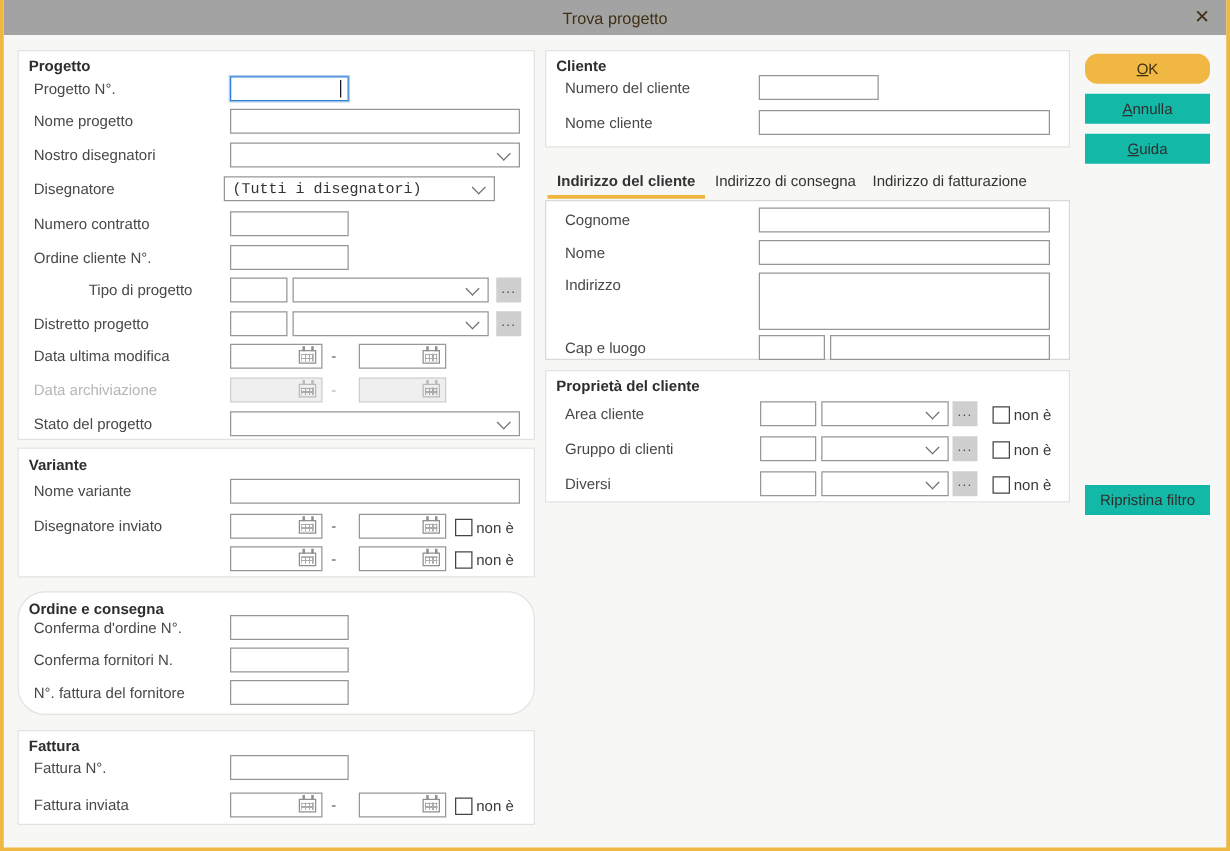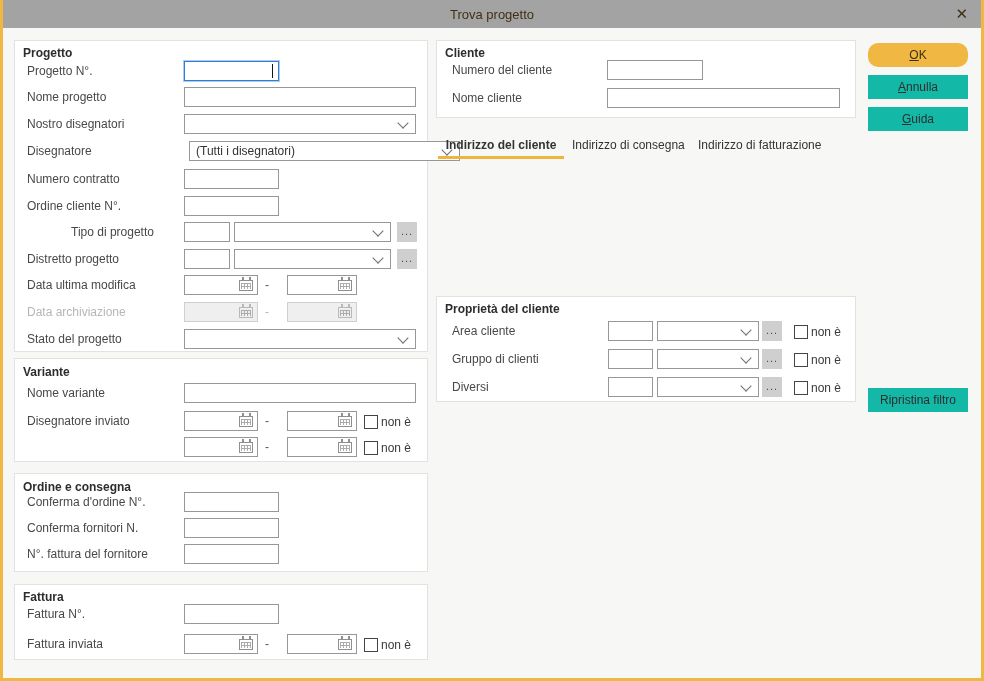--- a/index.html
+++ b/index.html
@@ -64,21 +64,21 @@
 
     <div class="lbl" style="left:12px;top:46px;">Nome progetto</div>
     <div class="fld" style="left:169px;top:46px;width:232px;"></div>
 
     <div class="lbl" style="left:12px;top:73px;">Nostro disegnatori</div>
     <div class="fld dd" style="left:169px;top:73px;width:232px;">
       <span class="chev"></span>
     </div>
 
     <div class="lbl" style="left:12px;top:100px;">Disegnatore</div>
-    <div class="fld dd" style="left:174px;top:100px;width:271px;">
+    <div class="fld dd" style="left:164px;top:100px;width:217px;font-family:Liberation Mono, monospace;">
       <span class="val">(Tutti i disegnatori)</span>
       <span class="chev"></span>
     </div>
 
     <div class="lbl" style="left:12px;top:128px;">Numero contratto</div>
     <div class="fld" style="left:169px;top:128px;width:95px;"></div>
 
     <div class="lbl" style="left:12px;top:155px;">Ordine cliente N°.</div>
     <div class="fld" style="left:169px;top:155px;width:95px;"></div>
 
@@ -141,21 +141,21 @@
       <span class="cal"></span>
     </div>
     <div class="dash" style="left:250px;top:78px;">-</div>
     <div class="fld" style="left:272px;top:78px;width:70px;">
       <span class="cal"></span>
     </div>
     <span class="cb" style="left:349px;top:82px;"></span>
     <span class="cb-l" style="left:366px;top:81px;">non è</span>
   </div>
 
-  <div class="sec" style="left:11px;top:473px;width:414px;height:99px;">
+  <div class="sec" style="left:11px;top:473px;width:414px;height:99px;border-radius:22px;">
     <div class="sec-title" style="top:6px;">Ordine e consegna</div>
 
     <div class="lbl" style="left:12px;top:18px;">Conferma d'ordine N°.</div>
     <div class="fld" style="left:169px;top:18px;width:95px;"></div>
 
     <div class="lbl" style="left:12px;top:44px;">Conferma fornitori N.</div>
     <div class="fld" style="left:169px;top:44px;width:95px;"></div>
 
     <div class="lbl" style="left:12px;top:70px;">N°. fattura del fornitore</div>
     <div class="fld" style="left:169px;top:70px;width:95px;"></div>
@@ -186,20 +186,34 @@
     <div class="fld" style="left:170px;top:19px;width:96px;"></div>
 
     <div class="lbl" style="left:15px;top:47px;">Nome cliente</div>
     <div class="fld" style="left:170px;top:47px;width:233px;"></div>
   </div>
 
   <div class="tab active" style="left:435px;top:137px;width:126px;">Indirizzo del cliente</div>
   <div class="tab" style="left:569px;top:137px;">Indirizzo di consegna</div>
   <div class="tab" style="left:695px;top:137px;">Indirizzo di fatturazione</div>
 
+  <div class="sec" style="left:433px;top:160px;width:420px;height:128px;border-color:#d9d9d8;">
+    <div class="lbl" style="left:15px;top:5px;">Cognome</div>
+    <div class="fld" style="left:170px;top:5px;width:233px;"></div>
+
+    <div class="lbl" style="left:15px;top:31px;">Nome</div>
+    <div class="fld" style="left:170px;top:31px;width:233px;"></div>
+
+    <div class="lbl" style="left:15px;top:57px;">Indirizzo</div>
+    <div class="ta" style="left:170px;top:57px;width:233px;height:46px;"></div>
+
+    <div class="lbl" style="left:15px;top:107px;">Cap e luogo</div>
+    <div class="fld" style="left:170px;top:107px;width:53px;"></div>
+    <div class="fld" style="left:227px;top:107px;width:176px;"></div>
+  </div>
 
   <div class="sec" style="left:433px;top:296px;width:420px;height:106px;">
     <div class="sec-title" style="top:5px;">Proprietà del cliente</div>
 
     <div class="lbl" style="left:15px;top:24px;">Area cliente</div>
     <div class="fld" style="left:171px;top:24px;width:45px;"></div>
     <div class="fld dd" style="left:220px;top:24px;width:102px;">
       <span class="chev"></span>
     </div>
     <div class="browse" style="left:325px;top:24px;">...</div>

